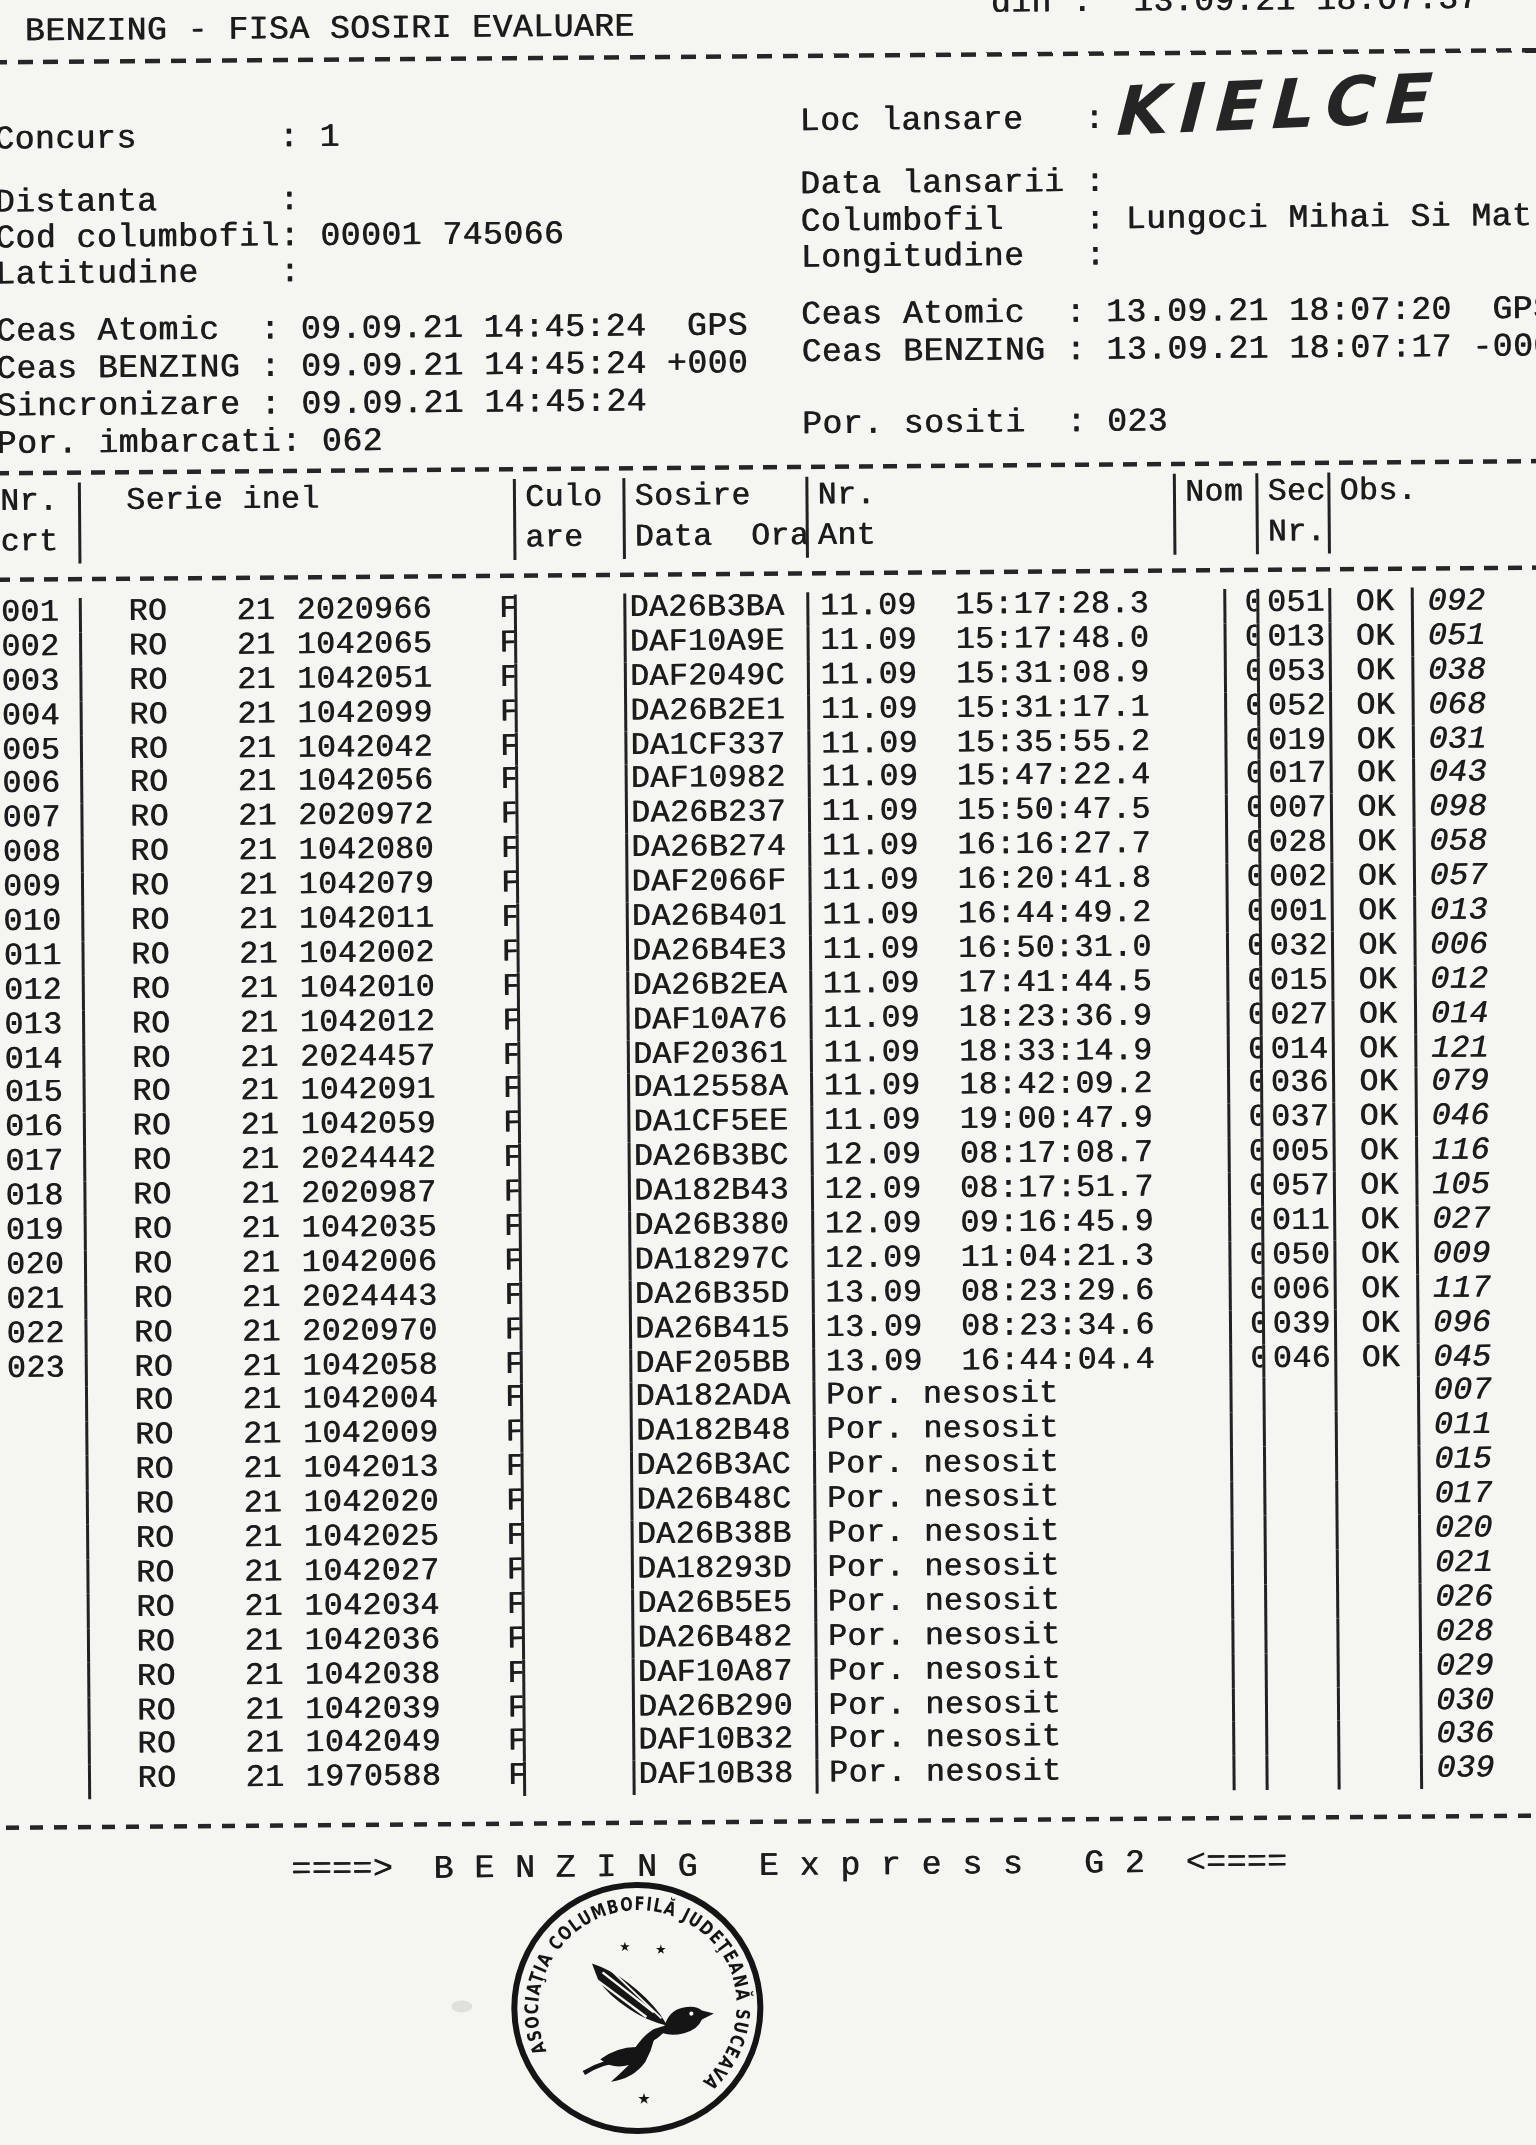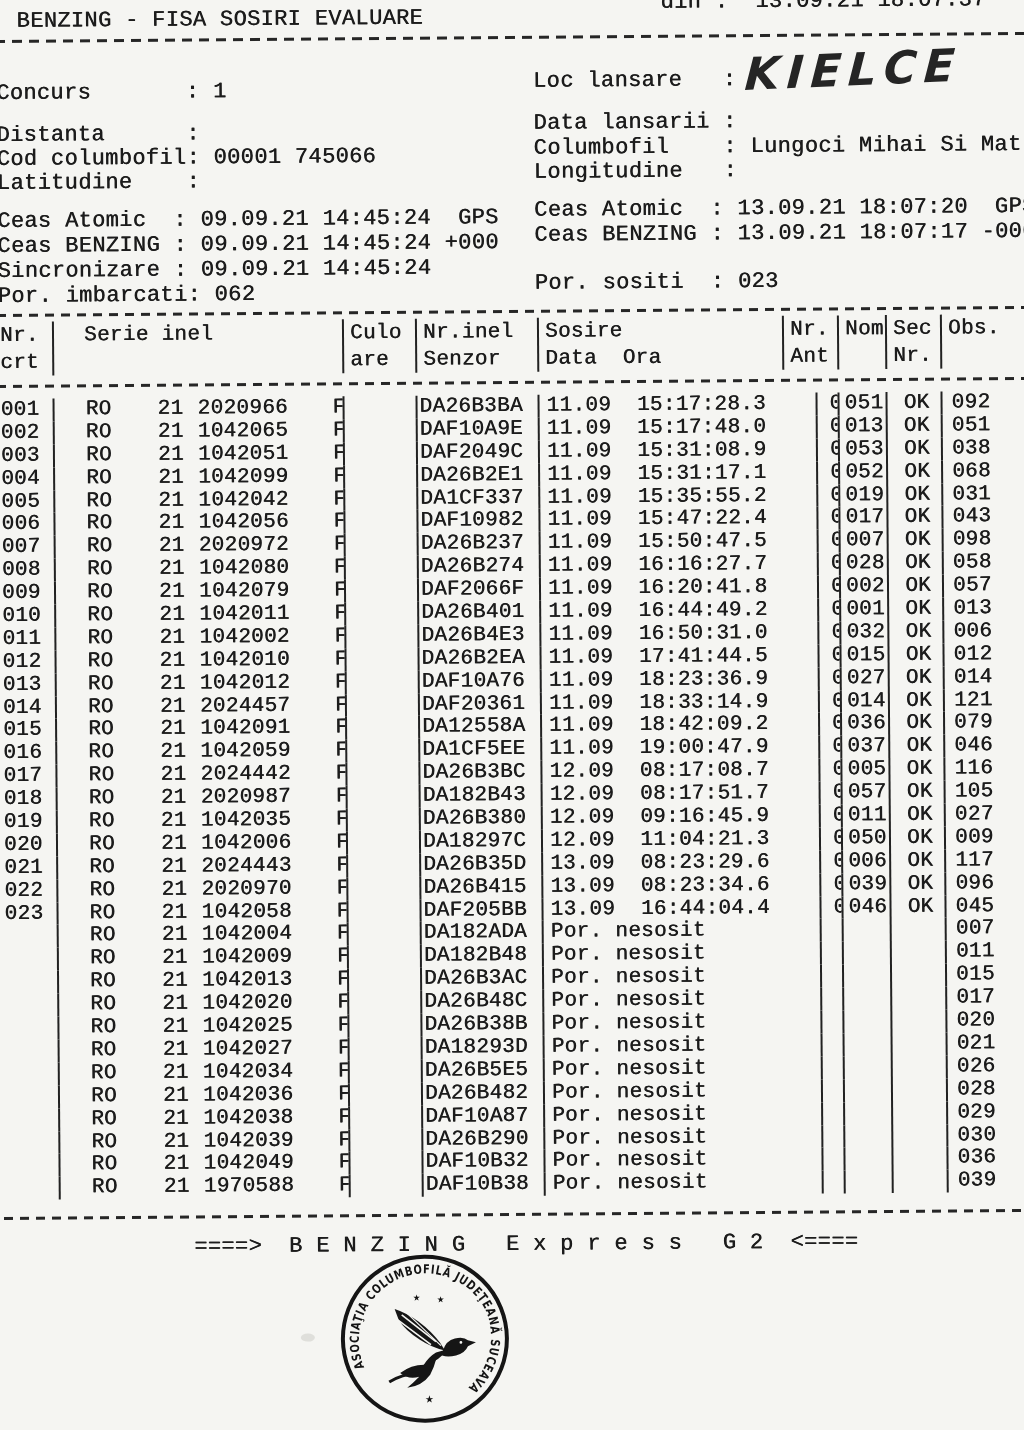--- a/index.html
+++ b/index.html
@@ -34,21 +34,21 @@
   .tr { height: 22.9px; line-height: 22.9px; }
   .c { border-left: 2.5px solid #222; white-space: pre; overflow: hidden; height: 100%; }
   .c0 { border-left: none; padding-left: 3px; }
   .c1 { display: grid; grid-template-columns: 72px 40px 135px auto; padding-left: 31px; }
   .c1 i { font-style: normal; }
   .c3 { padding-left: 2px; }
   .c4 { padding-left: 7px; }
   .c5 { padding-left: 12px; margin-left: 33px; }
   .c6 { padding-left: 5px; }
   .c7 { padding-left: 5px; text-align: center; }
-  .c8 { padding-left: 9px; }
+  .c8 { padding-left: 9px; font-style: italic; }
   .botdash { margin-top: 17px; }
   .footer { position: absolute; left: 190px; top: 1232px; white-space: pre; font-size: 22px; letter-spacing: 0.35px; }
   .stamp { position: absolute; left: 334px; top: 1252px; width: 172px; height: 172px; text-shadow: none; }
   .smudge { position: absolute; left: 296px; top: 1332px; width: 14px; height: 8px; border-radius: 50%;
             background: #c9c9c4; opacity: .5; }
 </style>
 </head>
 <body>
 
 <div class="page">
@@ -76,21 +76,20 @@
   <div class="mline" style="left:1px; top:281px;">Por. imbarcati: 062</div>
   <div class="mline" style="left:538px; top:272px;">Por. sositi  : 023</div>
 
   <div class="tbl">
     <div class="tdash"></div>
 
     <div class="grid9 thead">
       <div class="hc first"><span>Nr.</span><span>crt</span></div>
       <div class="hc serie"><span>Serie inel</span><span> </span></div>
       <div class="hc"><span>Culo</span><span>are</span></div>
-      <div class="hc"><span>Nr.inel</span><span>Senzor</span></div>
       <div class="hc"><span>Sosire</span><span>Data  Ora</span></div>
       <div class="hc"><span>Nr.</span><span>Ant</span></div>
       <div class="hc"><span>Nom</span><span> </span></div>
       <div class="hc"><span>Sec</span><span>Nr.</span></div>
       <div class="hc"><span>Obs.</span><span> </span></div>
     </div>
 
     <div class="tdash"></div>
 
     <div class="rows">

